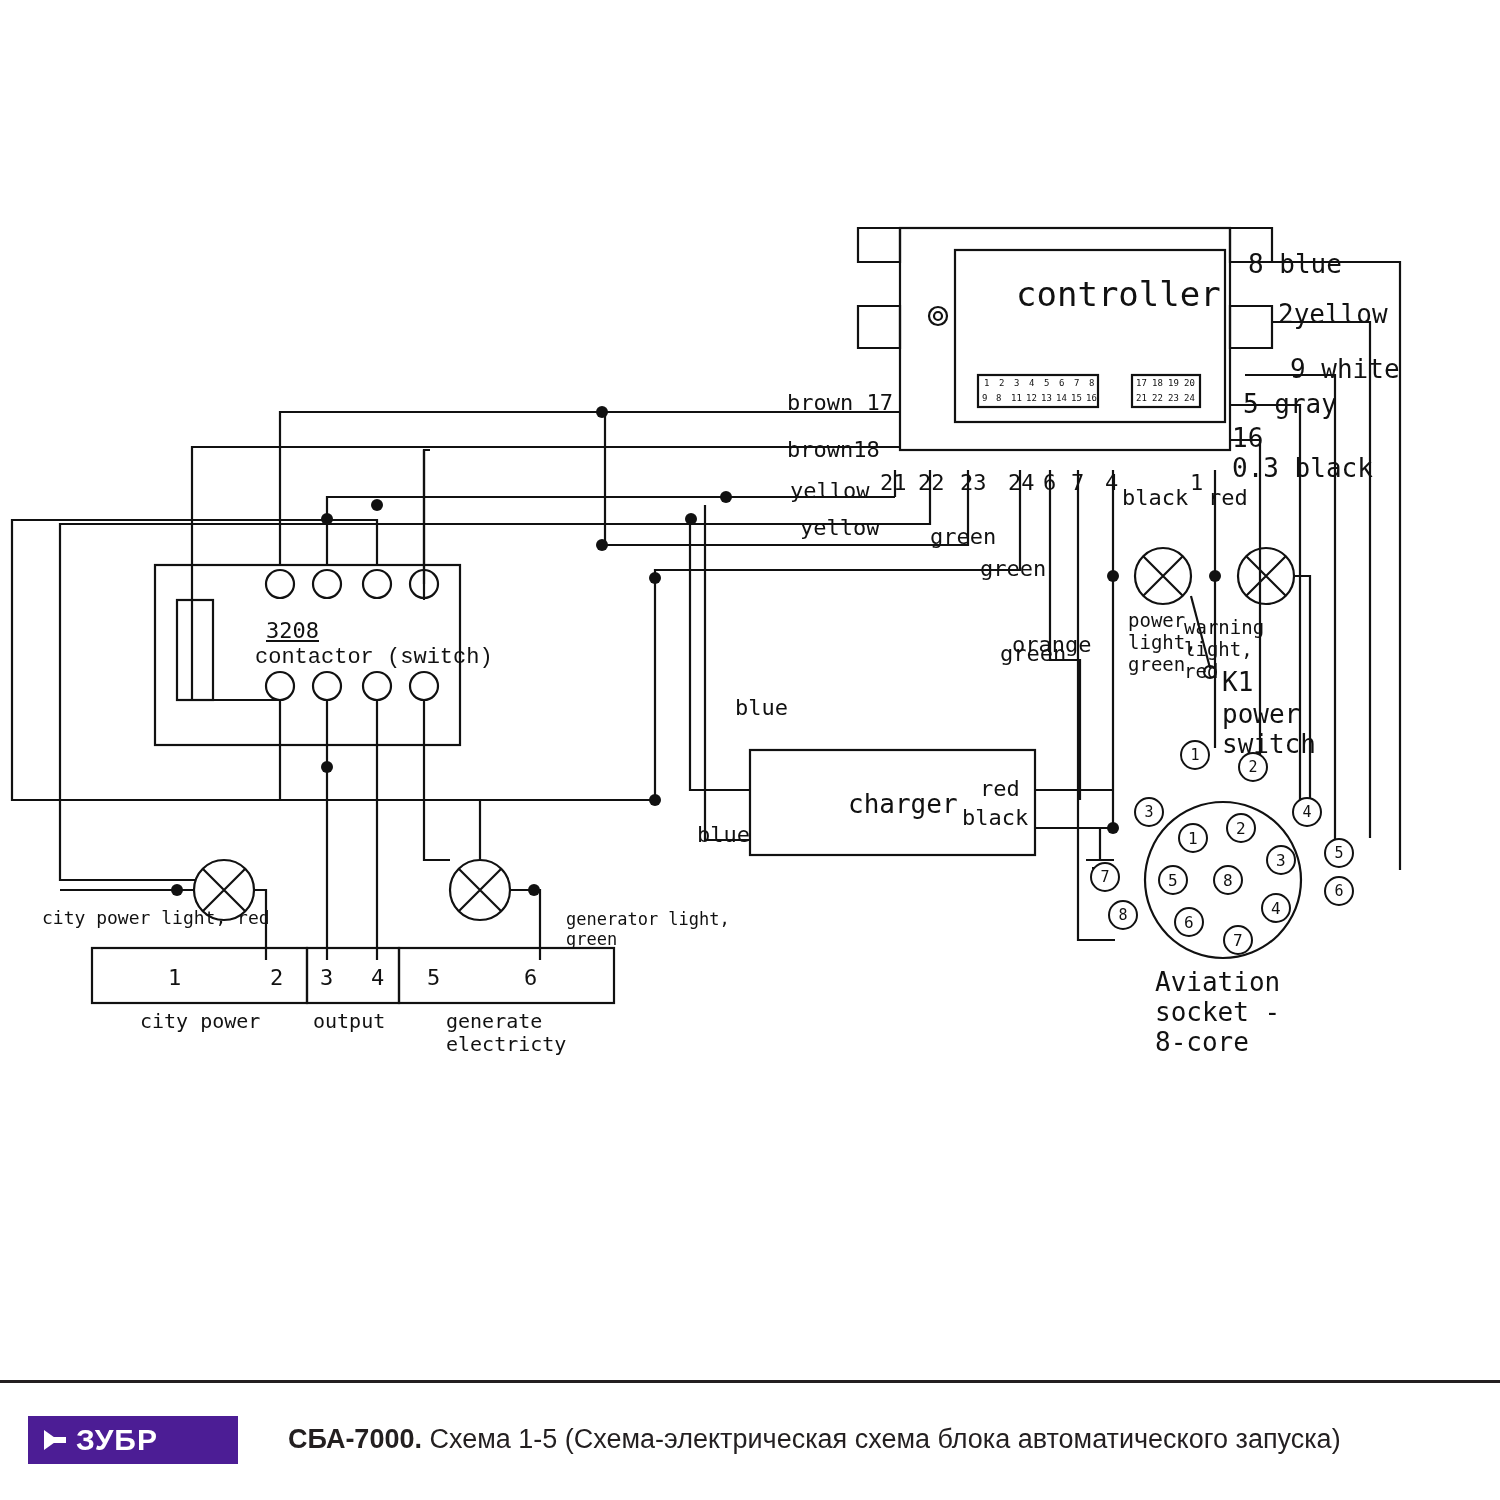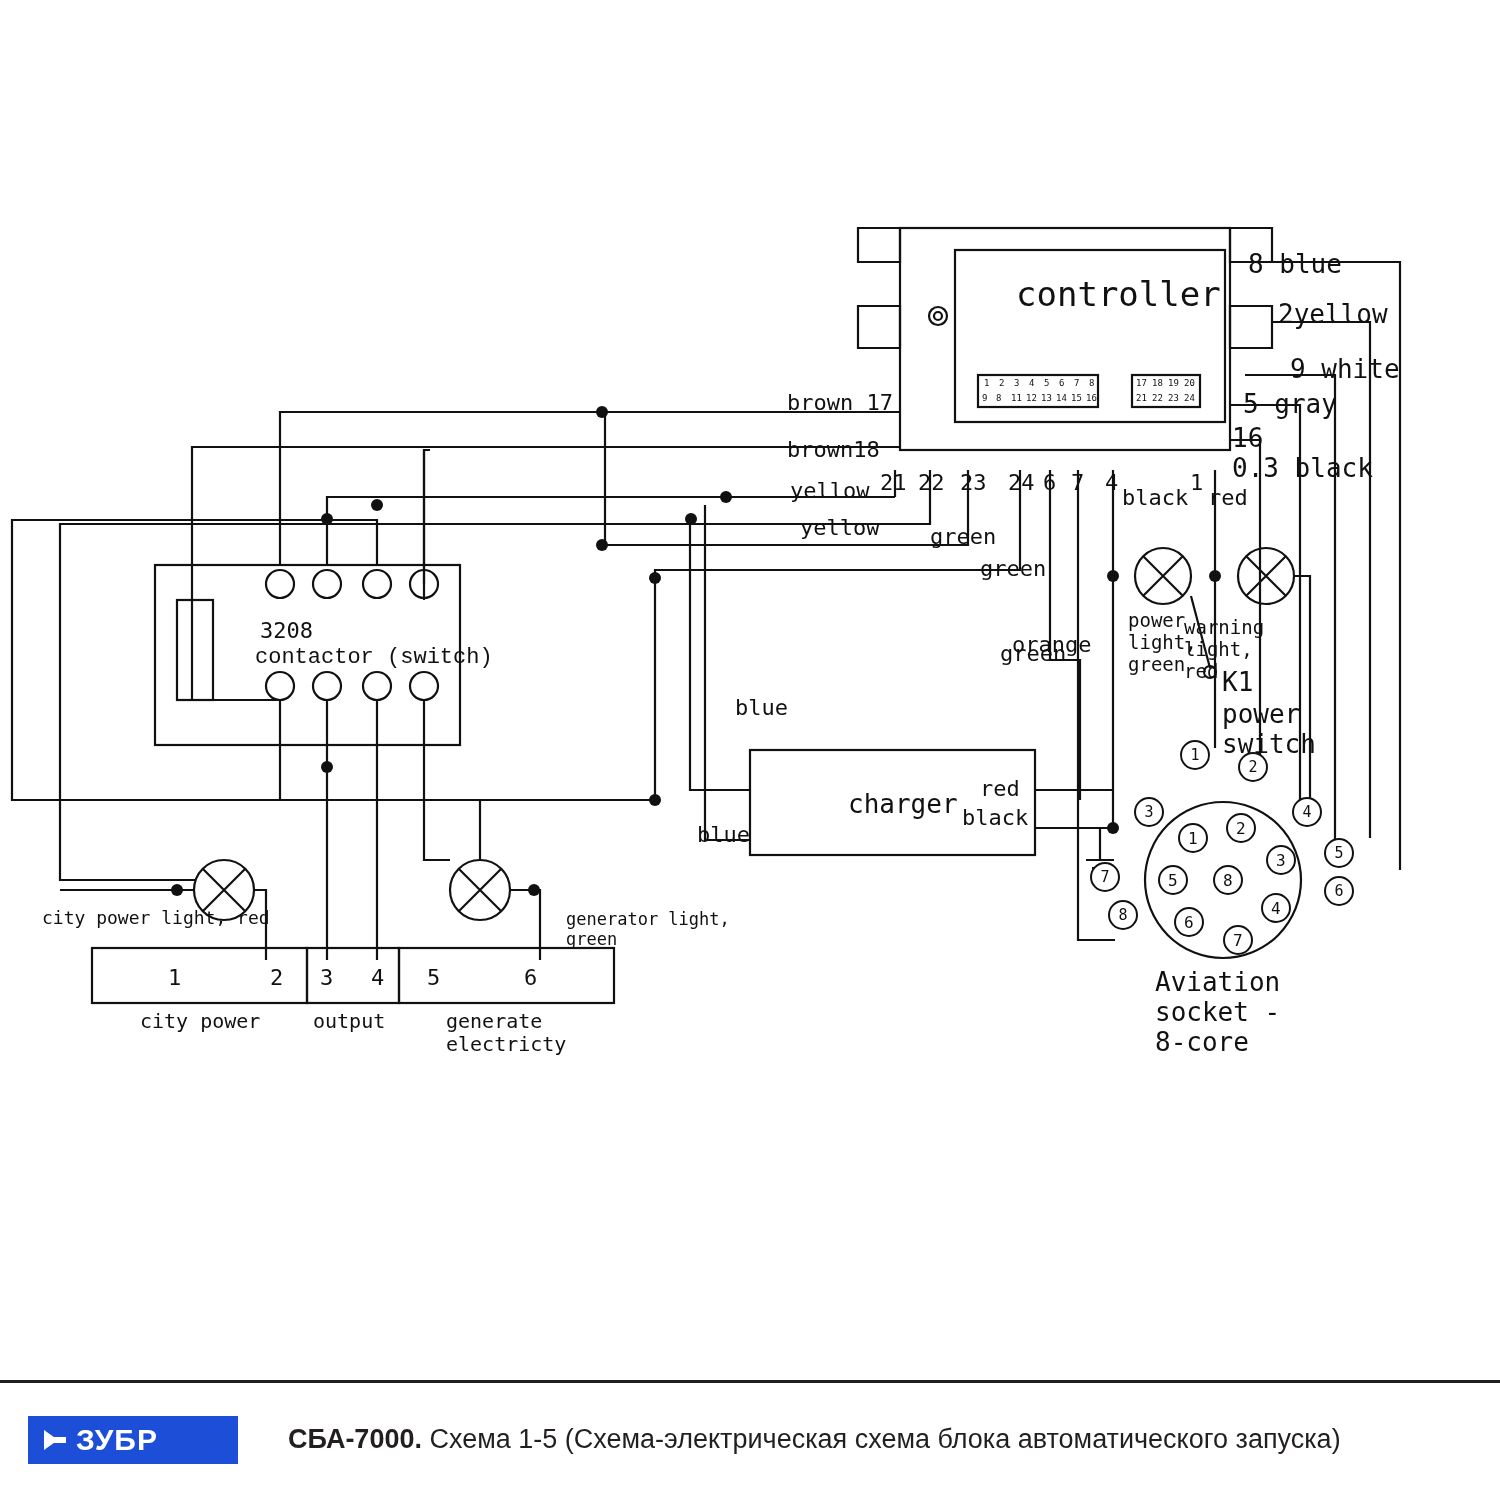--- a/index.html
+++ b/index.html
@@ -10,21 +10,21 @@
   .f22{font-size:22px;}
   .f20{font-size:20px;}
   .f19{font-size:19px;}
   .f18{font-size:18px;}
   .f17{font-size:17px;}
   .f16{font-size:16px;}
   .f26{font-size:26px;}
   .f34{font-size:34px;}
   .footer{position:absolute;left:0;top:1380px;width:1500px;height:120px;}
   .footline{position:absolute;left:0;top:0;width:1500px;height:3px;background:#231f20;}
-  .logo{position:absolute;left:28px;top:36px;width:210px;height:48px;background:#1d4ed8;display:flex;align-items:center;}
+  .logo{position:absolute;left:28px;top:36px;width:210px;height:48px;background:#4c1d95;display:flex;align-items:center;}
   .logo .arrow{margin-left:16px;width:26px;height:24px;position:relative;}
   .logo .arrow:before{content:"";position:absolute;left:0;top:2px;width:0;height:0;border-top:10px solid transparent;border-bottom:10px solid transparent;border-left:14px solid #fff;}
   .logo .arrow:after{content:"";position:absolute;left:0;top:9px;width:22px;height:6px;background:#fff;}
   .logo .zubr{color:#fff;font-family:"Liberation Sans",sans-serif;font-weight:bold;font-size:30px;margin-left:6px;letter-spacing:1px;}
   .ftext{position:absolute;left:288px;top:44px;font-family:"Liberation Sans",sans-serif;font-size:27px;color:#231f20;}
   .ftext b{font-weight:bold;}
   .pin{position:absolute;border:2px solid #111;border-radius:50%;width:26px;height:26px;display:flex;align-items:center;justify-content:center;font-size:15px;font-family:"DejaVu Sans Mono",monospace;background:#fff;}
   .cn{position:absolute;font-size:9px;font-family:"DejaVu Sans Mono",monospace;}
 </style>
 </head>
@@ -218,21 +218,21 @@
 
   <div class="lbl f22" style="left:880px;top:470px;">21</div>
   <div class="lbl f22" style="left:918px;top:470px;">22</div>
   <div class="lbl f22" style="left:960px;top:470px;">23</div>
   <div class="lbl f22" style="left:1008px;top:470px;">24</div>
   <div class="lbl f22" style="left:1043px;top:470px;">6</div>
   <div class="lbl f22" style="left:1071px;top:470px;">7</div>
   <div class="lbl f22" style="left:1105px;top:470px;">4</div>
   <div class="lbl f22" style="left:1190px;top:470px;">1</div>
 
-  <div class="lbl f22" style="left:260px;top:618px;">3208</div>
+  <div class="lbl f22" style="left:266px;top:618px;text-decoration:underline;">3208</div>
   <div class="lbl f22" style="left:255px;top:645px;font-family:Liberation Mono, monospace;">contactor (switch)</div>
 
   <div class="lbl f26" style="left:848px;top:790px;">charger</div>
   <div class="lbl f22" style="left:980px;top:776px;">red</div>
   <div class="lbl f22" style="left:962px;top:805px;">black</div>
 
   <div class="lbl f19" style="left:1128px;top:610px;">power
 light,
 green</div>
   <div class="lbl f19" style="left:1184px;top:610px;margin-top:7px;">warning

